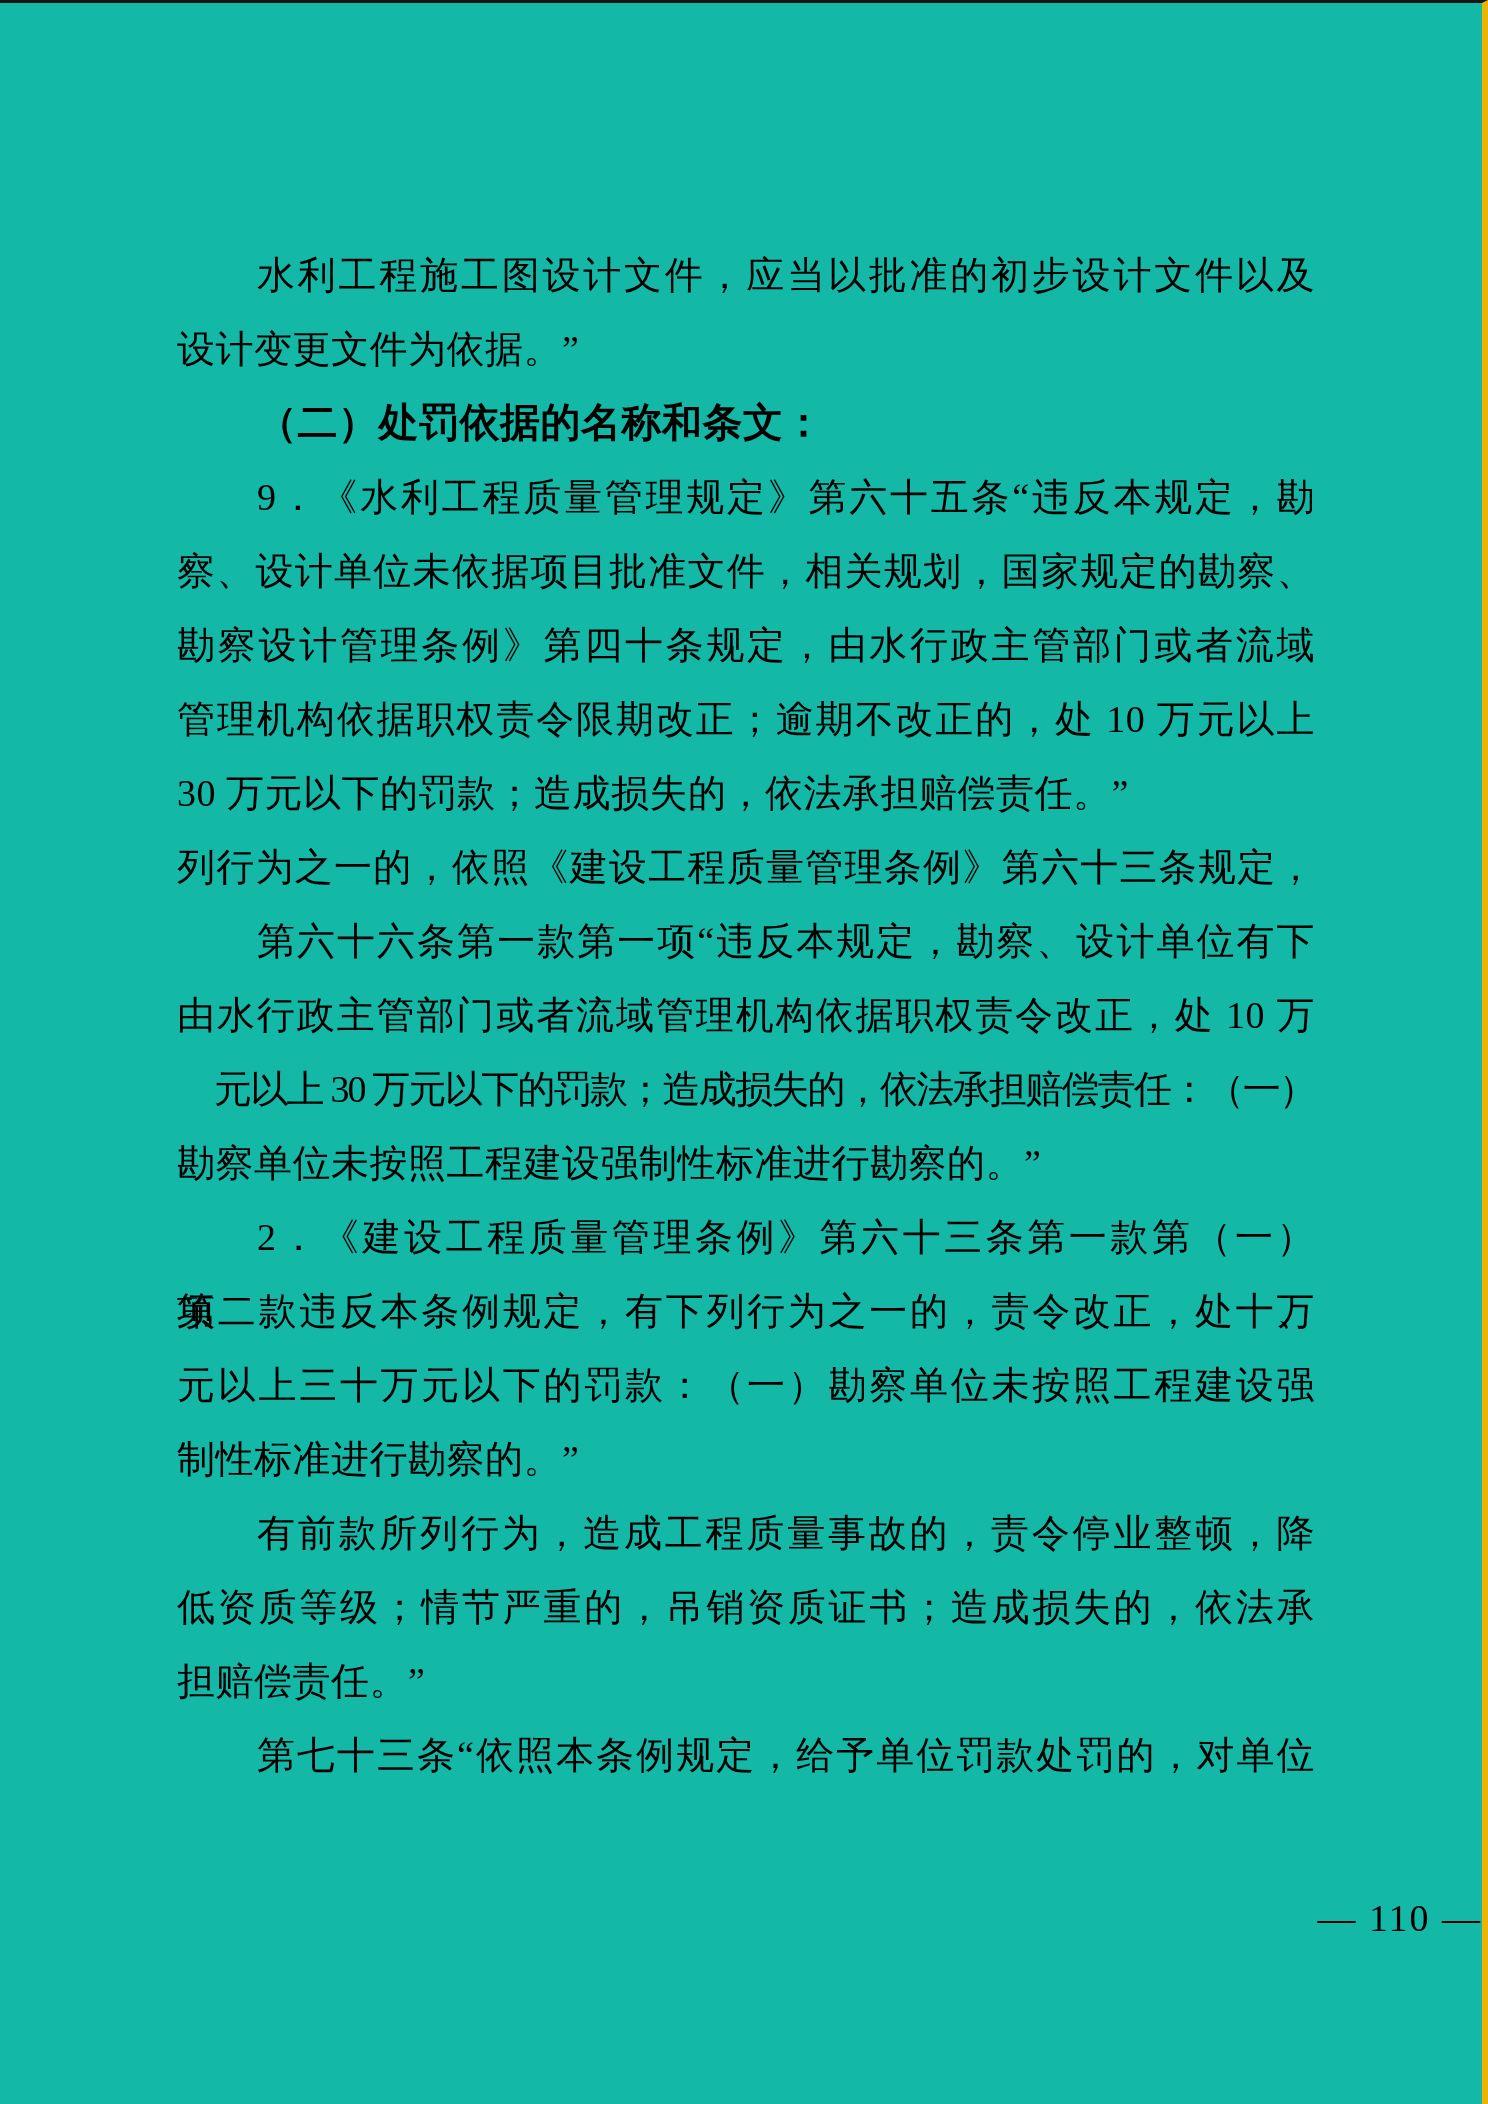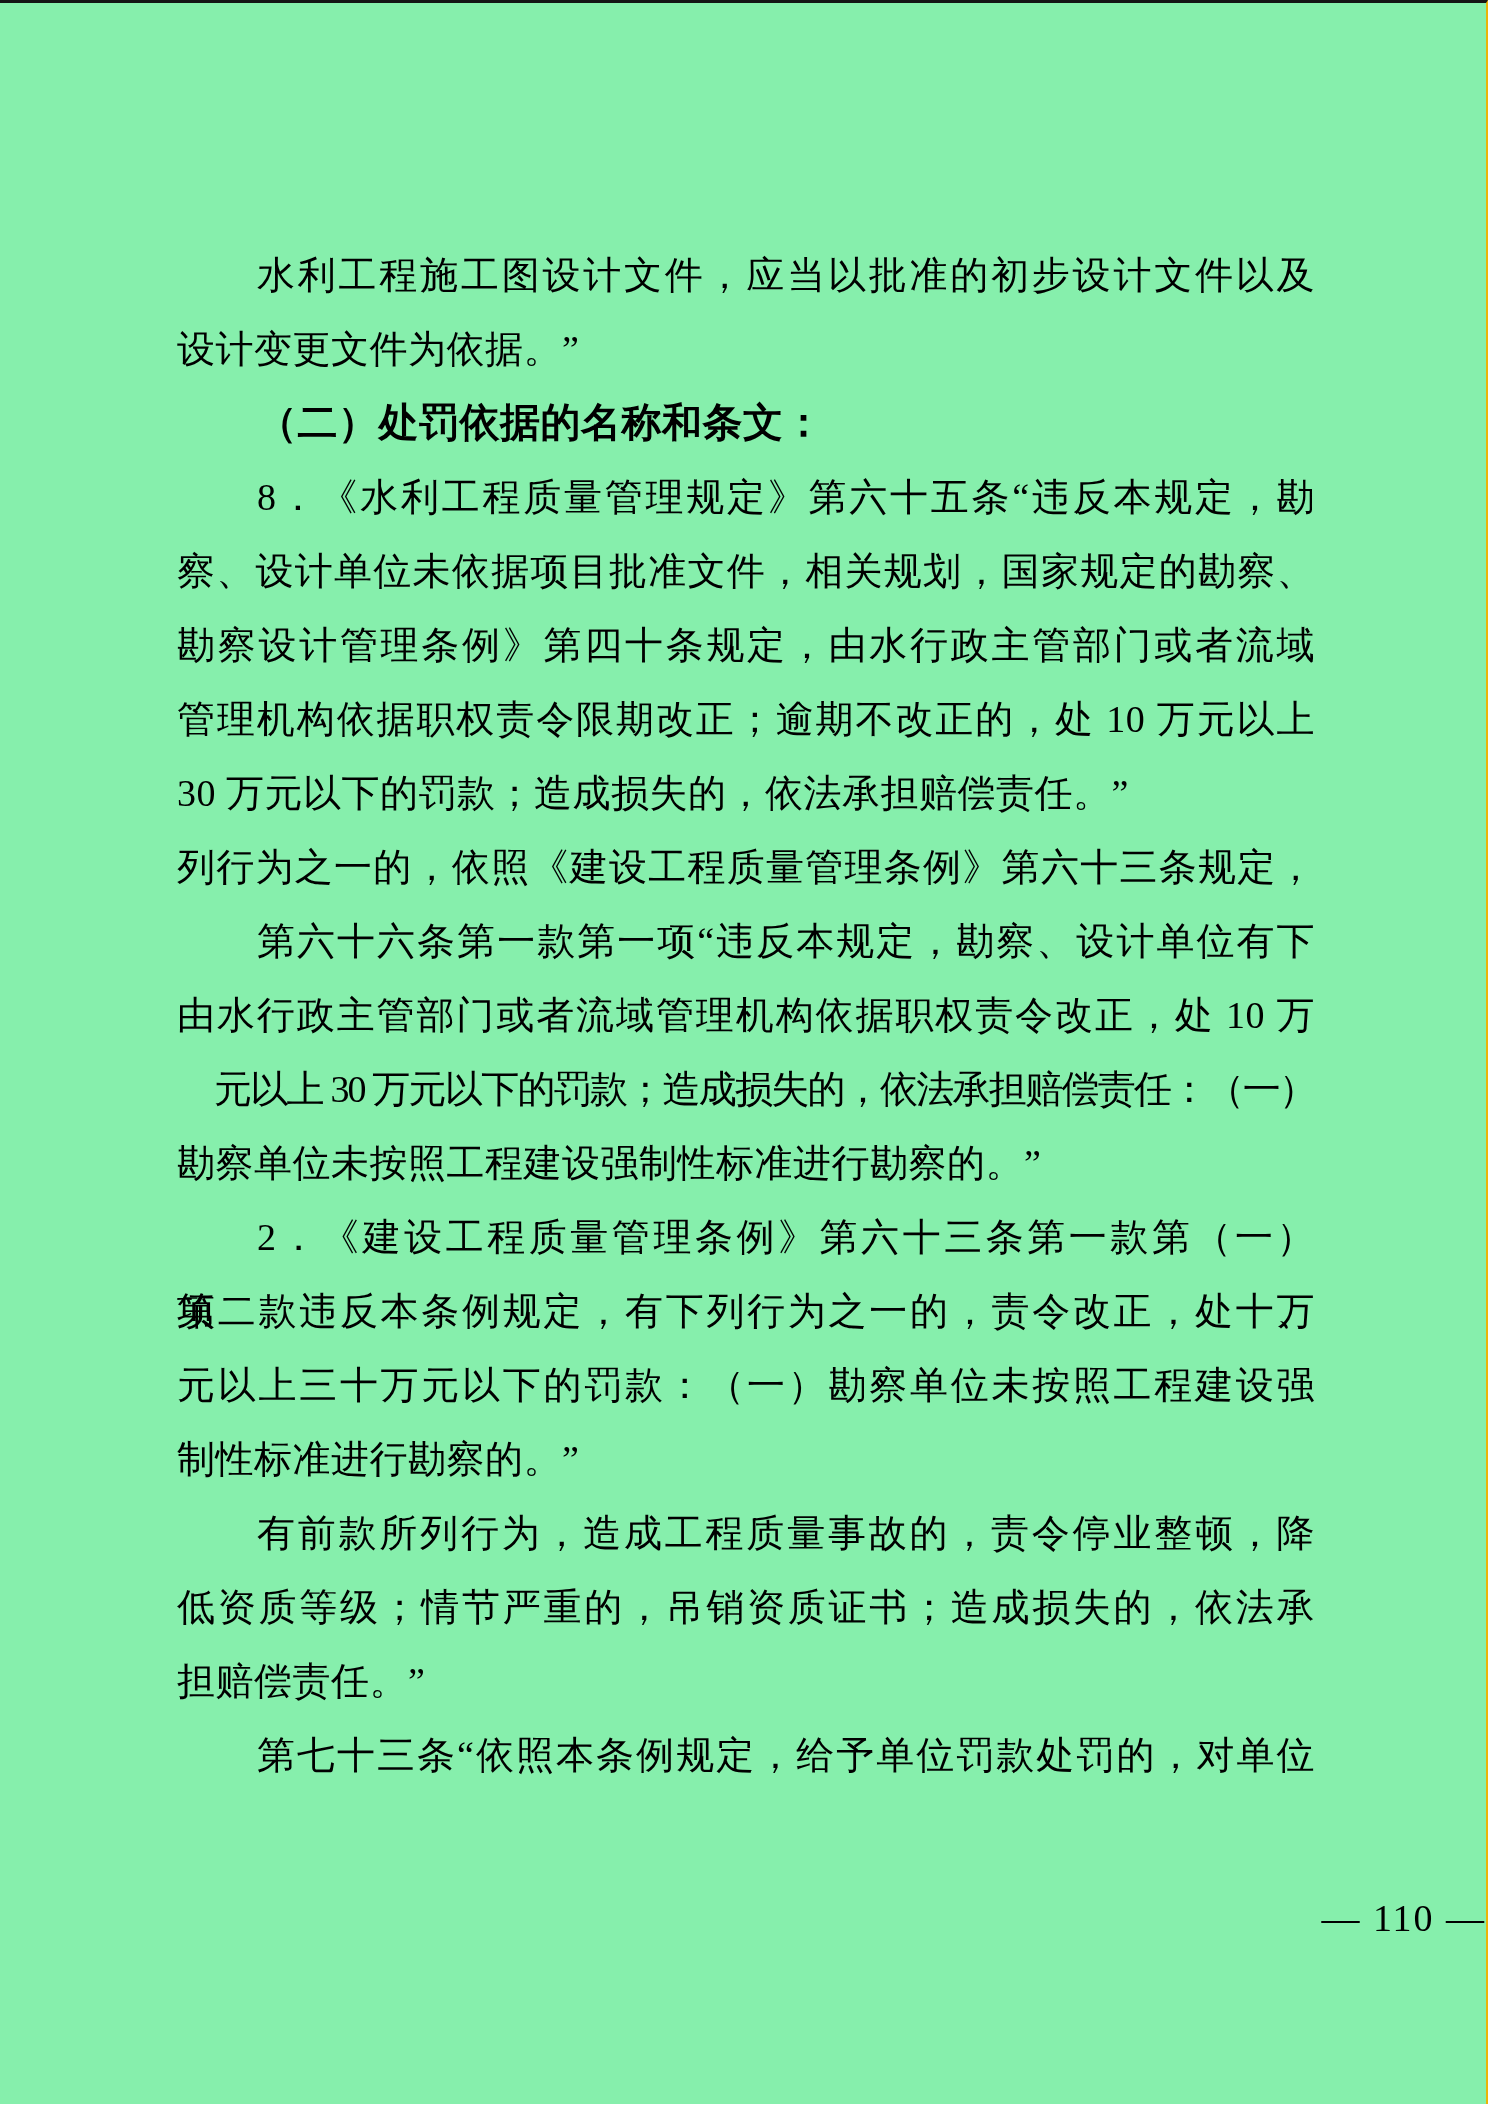--- a/index.html
+++ b/index.html
@@ -4,27 +4,27 @@
 <style>
   html, body {
     margin: 0;
     padding: 0;
     background: #ffffff;
   }
   .page {
     position: relative;
     width: 1488px;
     height: 2104px;
-    background: #86efac;
+    background: #14b8a6;
     color: #000000;
     font-family: "Liberation Serif", "DejaVu Serif", serif;
     overflow: hidden;
     box-sizing: border-box;
     border-top: 3px solid #151515;
-    border-right: 2px solid #eab308;
+    border-right: 6px solid #eab308;
   }
   .content {
     position: absolute;
     top: 235px;
     left: 177px;
     width: 1138px;
   }
   .line {
     height: 74px;
     line-height: 74px;
@@ -60,21 +60,21 @@
   }
 </style>
 </head>
 <body>
 
 <div class="page">
   <div class="content">
     <div class="line indent just">水利工程施工图设计文件，应当以批准的初步设计文件以及</div>
     <div class="line">设计变更文件为依据。”</div>
     <div class="line indent heading">（二）处罚依据的名称和条文：</div>
-    <div class="line indent just">8．《水利工程质量管理规定》第六十五条“违反本规定，勘</div>
+    <div class="line indent just">9．《水利工程质量管理规定》第六十五条“违反本规定，勘</div>
     <div class="line just">察、设计单位未依据项目批准文件，相关规划，国家规定的勘察、</div>
     <div class="line just">勘察设计管理条例》第四十条规定，由水行政主管部门或者流域</div>
     <div class="line just">管理机构依据职权责令限期改正；逾期不改正的，处 10 万元以上</div>
     <div class="line">30 万元以下的罚款；造成损失的，依法承担赔偿责任。”</div>
     <div class="line just">列行为之一的，依照《建设工程质量管理条例》第六十三条规定，</div>
     <div class="line indent just">第六十六条第一款第一项“违反本规定，勘察、设计单位有下</div>
     <div class="line just">由水行政主管部门或者流域管理机构依据职权责令改正，处 10 万</div>
     <div class="line just tight">元以上 30 万元以下的罚款；造成损失的，依法承担赔偿责任：（一）</div>
     <div class="line">勘察单位未按照工程建设强制性标准进行勘察的。”</div>
     <div class="line indent just">2．《建设工程质量管理条例》第六十三条第一款第（一）项、</div>

